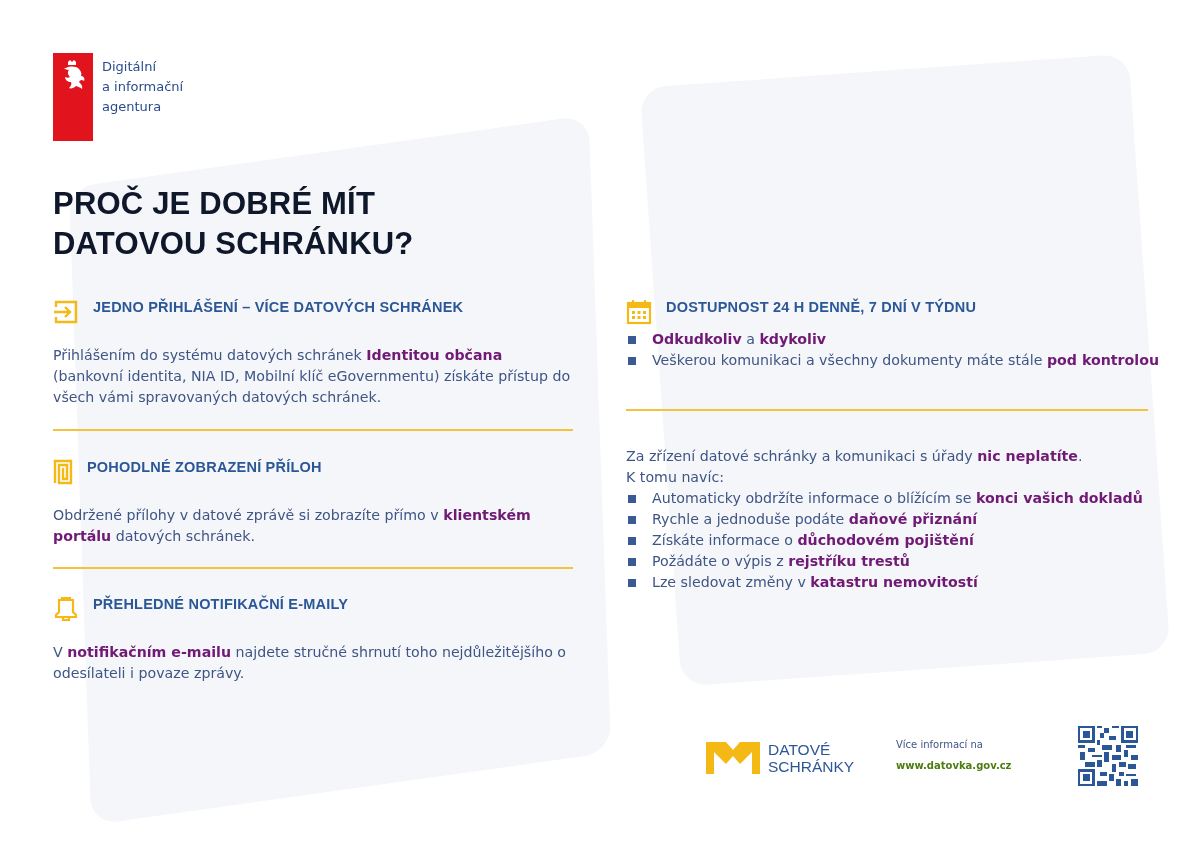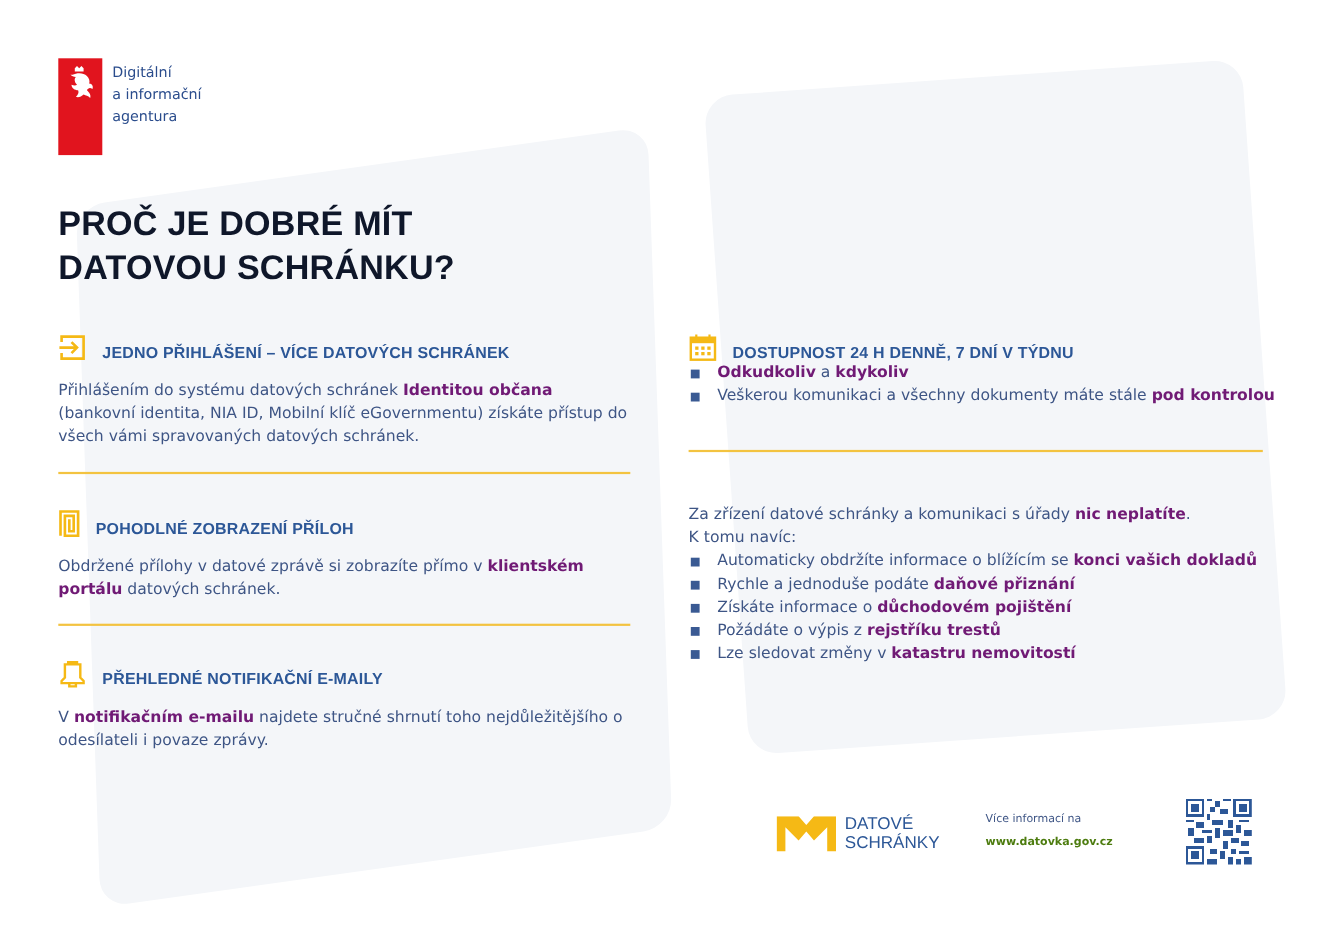--- a/index.html
+++ b/index.html
@@ -12,21 +12,21 @@
 
   .logo-dia { position: absolute; left: 53px; top: 53px; display: flex; }
   .logo-red { width: 40px; height: 88px; background: #e1141e; position: relative; }
   .logo-red svg { position: absolute; left: 5px; top: 6px; }
   .logo-text { margin-left: 9px; margin-top: 4px; color: #2a4c8c; font-size: 13px; line-height: 20px; }
   .logo-text div { white-space: nowrap; }
 
   .headline { position: absolute; left: 53px; top: 184px; font-family: "Liberation Sans", sans-serif; font-weight: 700; font-size: 31px; line-height: 40px; color: #0f172a; letter-spacing: 0.2px; }
 
   .section { position: absolute; }
-  .sec-head { display: flex; align-items: flex-end; height: 30px; }
+  .sec-head { display: flex; align-items: flex-start; height: 30px; }
   .sec-icon { width: 26px; height: 26px; margin-right: 14px; flex: 0 0 auto; }
   .sec-title { font-family: "Liberation Sans", sans-serif; font-weight: 700; font-size: 14.5px; color: #2c5797; letter-spacing: 0.2px; white-space: nowrap; }
   .sec-body { font-size: 14.2px; line-height: 21px; color: #3e5585; margin-top: 16px; }
   .sec-body b { color: #701a75; font-weight: 700; }
   .divider { position: absolute; height: 2px; background: #f3c340; }
 
   ul.bul { list-style: none; margin: 0; padding: 0; }
   ul.bul li { position: relative; padding-left: 26px; white-space: nowrap; }
   ul.bul li::before { content: ""; position: absolute; left: 2px; top: 7px; width: 8px; height: 8px; background: #3a5a93; }
 
@@ -113,21 +113,21 @@
       <span class="sec-title">DOSTUPNOST 24 H DENNĚ, 7 DNÍ V TÝDNU</span>
     </div>
     <ul class="bul sec-body">
       <li><b>Odkudkoliv</b><span> a </span><b>kdykoliv</b></li>
       <li><span>Veškerou komunikaci a všechny dokumenty máte stále </span><b>pod kontrolou</b></li>
     </ul>
   </div>
   <div class="divider" style="left:626px; top:409px; width:522px;"></div>
 
   <div class="section" style="left:626px; top:436px; width:530px;">
-    <div class="sec-body" style="margin-top:22px;">
+    <div class="sec-body" style="margin-top:10px;">
       <div><span>Za zřízení datové schránky a komunikaci s úřady </span><b>nic neplatíte</b><span>.</span></div>
       <div>K tomu navíc:</div>
       <ul class="bul">
         <li><span>Automaticky obdržíte informace o blížícím se </span><b>konci vašich dokladů</b></li>
         <li><span>Rychle a jednoduše podáte </span><b>daňové přiznání</b></li>
         <li><span>Získáte informace o </span><b>důchodovém pojištění</b></li>
         <li><span>Požádáte o výpis z </span><b>rejstříku trestů</b></li>
         <li><span>Lze sledovat změny v </span><b>katastru nemovitostí</b></li>
       </ul>
     </div>

